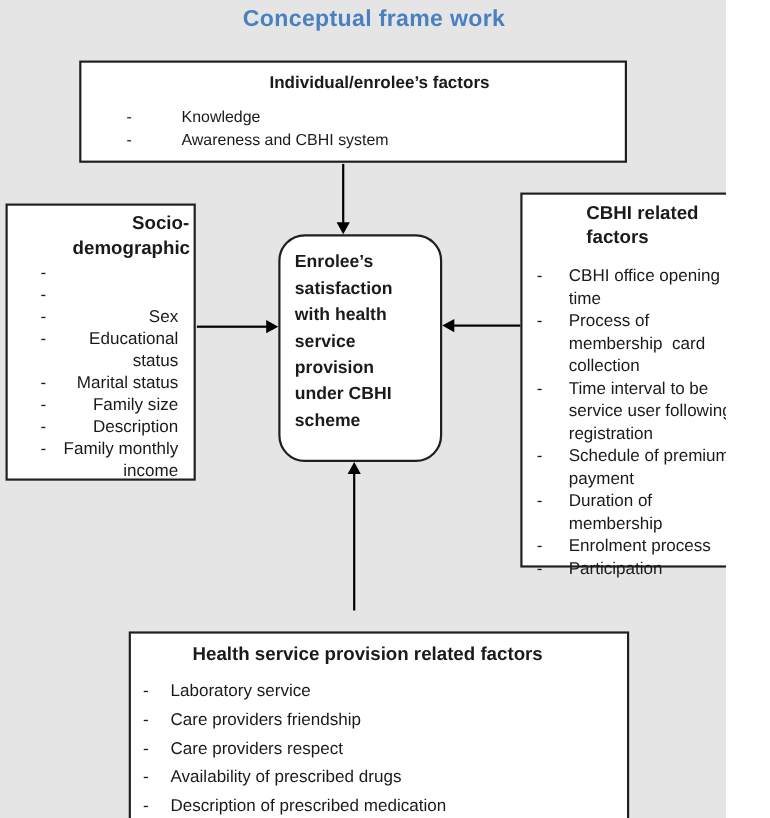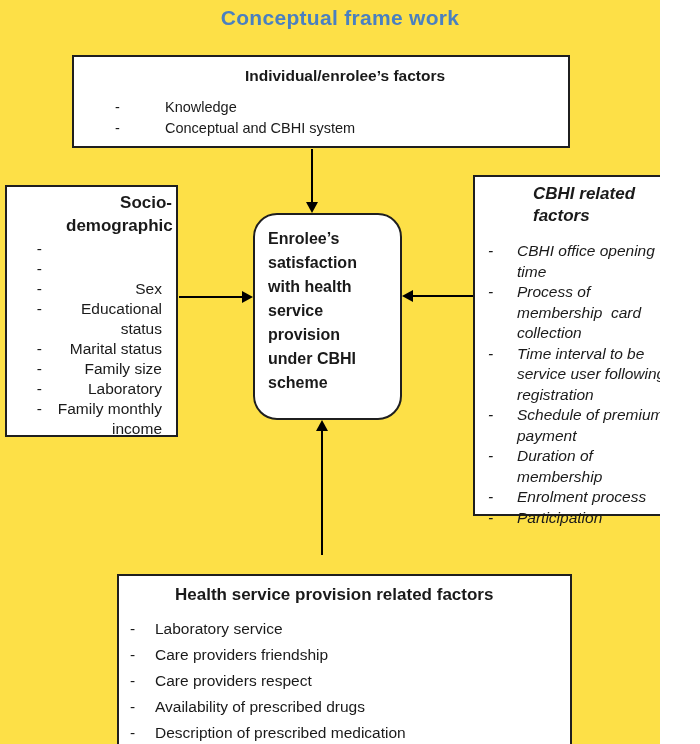--- a/index.html
+++ b/index.html
@@ -1,32 +1,32 @@
 <!DOCTYPE html>
 <html><head>
 <meta charset="utf-8">
 <style>
   * { margin:0; padding:0; box-sizing:border-box; }
   html,body { background:#ffffff; }
   body { font-family:"Liberation Sans", sans-serif; color:#1a1a1a; }
   .canvas {
-    position:relative; width:660px; height:744px; background:#fde047;
+    position:relative; width:660px; height:744px; background:#e5e5e5;
     overflow:hidden;
   }
   .page-title {
     position:absolute; top:6px; left:0; width:680px;
     text-align:center; font-size:21px; font-weight:bold;
     letter-spacing:0.3px;
   }
   .box {
     position:absolute; border:2px solid #1f1f1f; background:#ffffff;
   }
   .box-top    { left:72px;  top:55px;  width:498px; height:93px; }
   .box-left   { left:5px;   top:185px; width:173px; height:252px;text-align:right; }
-  .box-right  { left:473px; top:175px; width:224px; height:341px;font-style:italic; }
+  .box-right  { left:473px; top:175px; width:224px; height:341px; }
   .box-bottom { left:117px; top:574px; width:455px; height:179px; }
   .box-center {
     left:253px; top:213px; width:149px; height:207px;
     border-radius:24px;
   }
   .heading { font-weight:bold; font-size:17px; line-height:22px;margin-left:48px; }
   .box-top .heading {
     text-align:center; padding-top:9px; font-size:15.5px; line-height:19px;
   }
   .box-left .heading {
@@ -79,21 +79,21 @@
 
   <div class="box box-top">
     <div class="heading">Individual/enrolee’s factors</div>
     <div class="list">
       <div class="li">
         <span class="dash">-</span>
         <span class="txt">Knowledge</span>
       </div>
       <div class="li">
         <span class="dash">-</span>
-        <span class="txt">Conceptual and CBHI system</span>
+        <span class="txt">Awareness and CBHI system</span>
       </div>
     </div>
   </div>
 
   <div class="box box-left">
     <div class="heading">Socio-
 demographic</div>
     <div class="list">
       <div class="li">
         <span class="dash">-</span>
@@ -112,21 +112,21 @@
       <div class="li">
         <span class="dash">-</span>
         <span class="txt">Marital status</span>
       </div>
       <div class="li">
         <span class="dash">-</span>
         <span class="txt">Family size</span>
       </div>
       <div class="li">
         <span class="dash">-</span>
-        <span class="txt">Laboratory</span>
+        <span class="txt">Description</span>
       </div>
       <div class="li">
         <span class="dash">-</span>
         <span class="txt">Family monthly income</span>
       </div>
     </div>
   </div>
 
   <div class="box box-center">
     <div class="center-text">Enrolee’s

